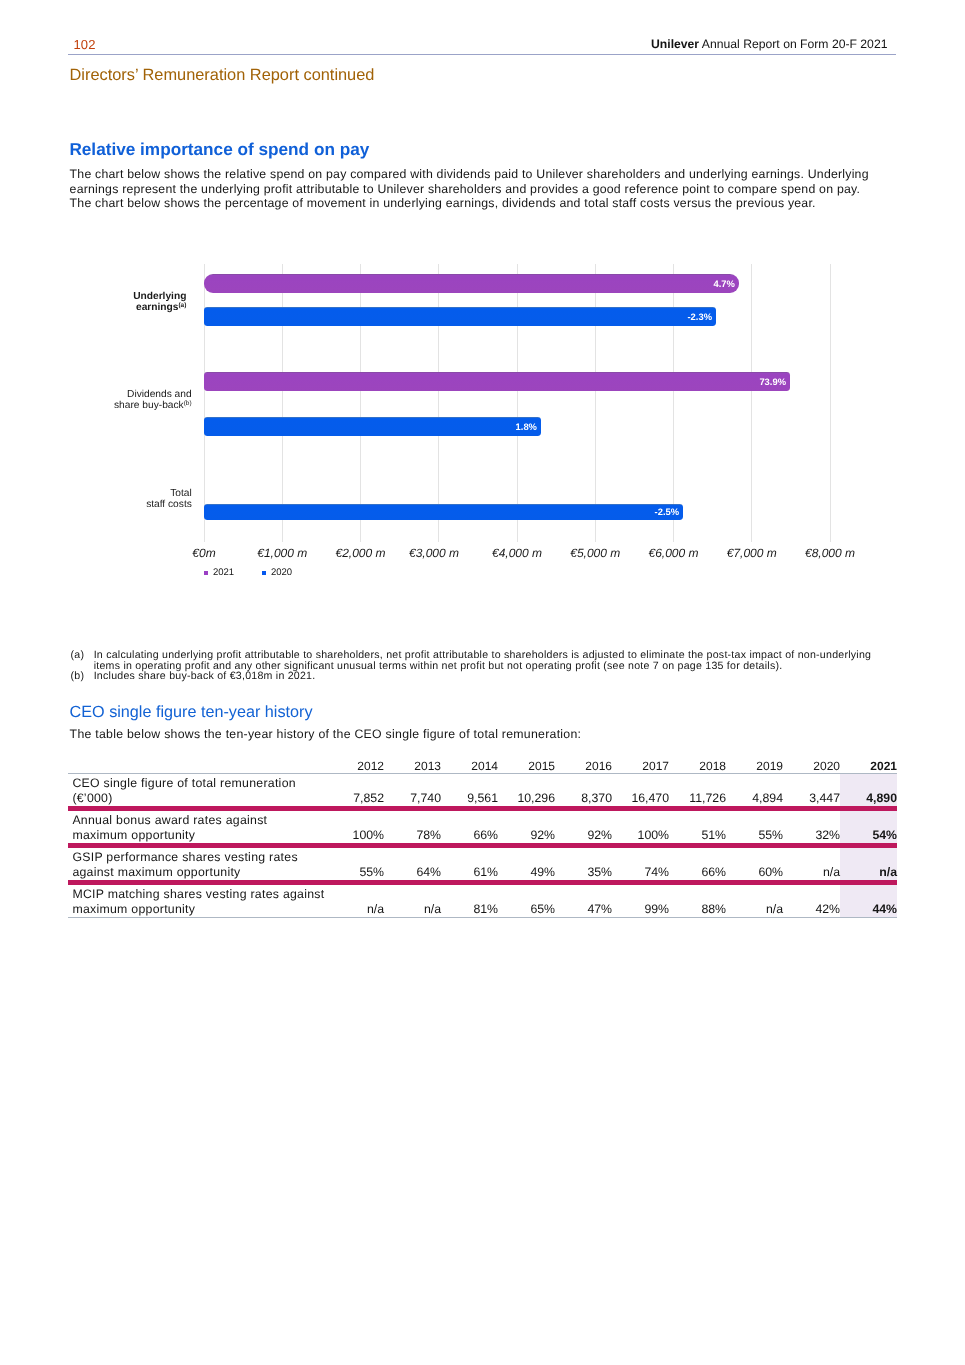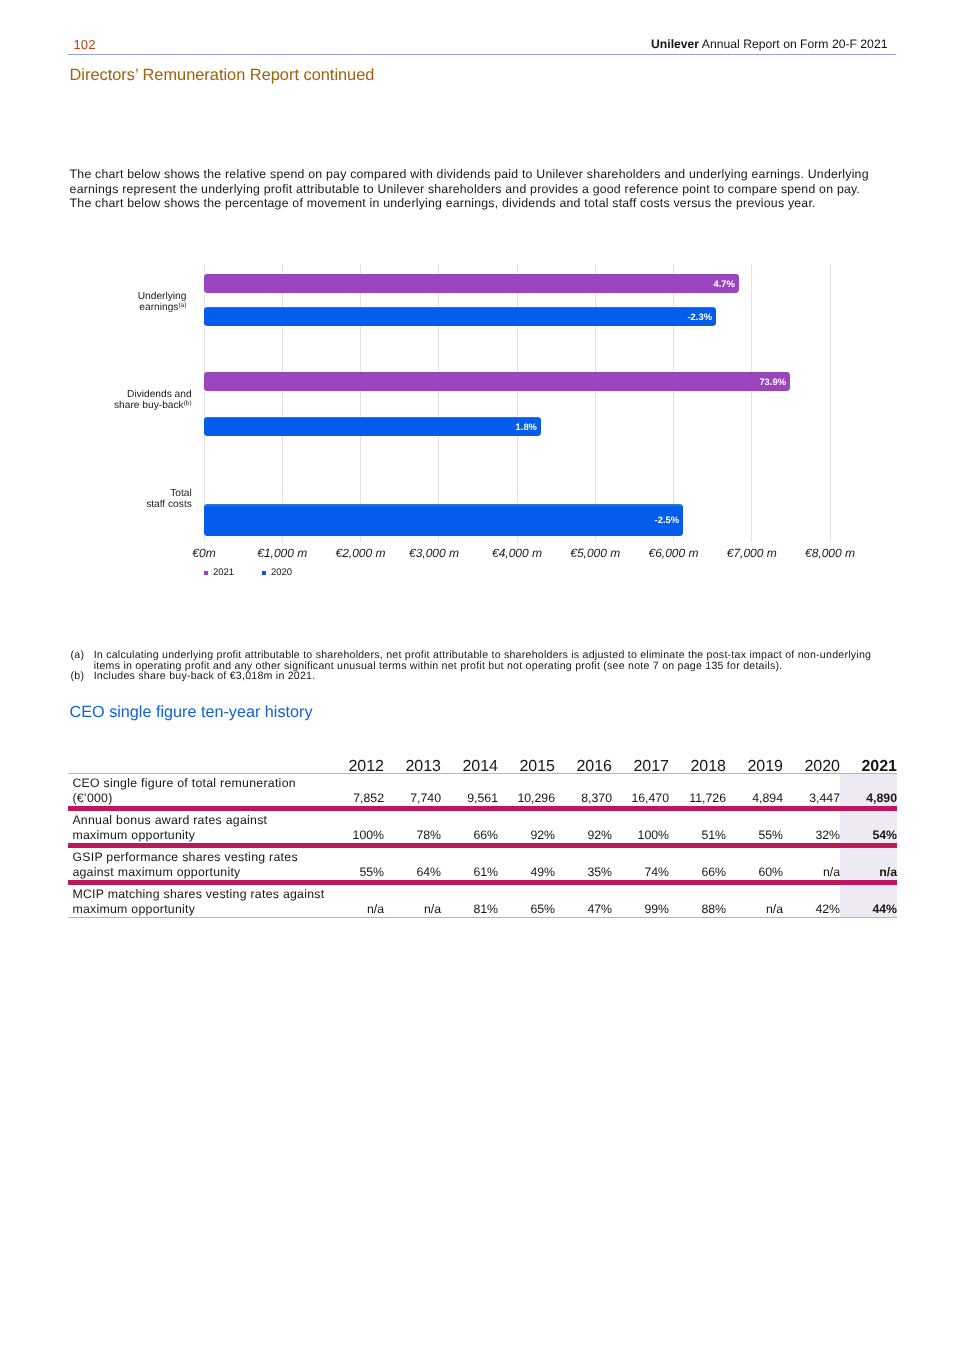--- a/index.html
+++ b/index.html
@@ -39,21 +39,21 @@
   .fnrow{position:relative;padding-left:23.1px;}
   .fnrow .mk{position:absolute;left:0;top:0;}
 
   
   #s2-head{position:absolute;left:69.6px;top:702.5px;font-size:16.2px;color:#1262d4;line-height:18px;}
   #s2-para{position:absolute;left:69.6px;top:727px;width:860px;font-size:12.3px;line-height:14.8px;letter-spacing:.27px;color:#161616;}
 
   
   #tbl{position:absolute;left:68.2px;top:755px;width:829px;}
   #tbl table{border-collapse:collapse;width:829px;font-size:12.3px;color:#161616;table-layout:fixed;}
-  #tbl th{font-weight:normal;font-size:16px;padding:4.5px 0 0.2px 0;vertical-align:bottom;text-align:right;line-height:13px;}
+  #tbl th{font-weight:normal;font-size:12px;padding:4.5px 0 0.2px 0;vertical-align:bottom;text-align:right;line-height:13px;}
   #tbl th.lbl{text-align:left;}
   #tbl thead tr{border-bottom:1px solid #aeb8c4;}
   #tbl tbody tr{border-bottom:5px solid #be185d;}
   #tbl tbody tr:last-child{border-bottom:1px solid #aeb8c4;}
   #tbl td{vertical-align:bottom;text-align:right;padding:2.7px 0.2px 0.5px 0;line-height:14.4px;}
   #tbl td.lbl{text-align:left;padding-left:4.2px;padding-right:0;letter-spacing:.28px;}
   #tbl th{padding-right:0.2px;}
   #tbl col.c{width:57px;}
   #tbl col.lblc{width:259px;}
   #tbl .hl{background:#efe9f4;font-weight:bold;}
@@ -62,53 +62,54 @@
 </head>
 <body>
 
 <div class="page">
 
   <div id="hdr-rule"></div>
   <div id="page-num">102</div>
   <div id="hdr-right"><b>Unilever</b> <span>Annual Report on Form 20-F 2021</span></div>
   <div id="sec-title">Directors’ Remuneration Report continued</div>
 
+  <div id="s1-head">Relative importance of spend on pay</div>
   <div id="s1-para">The chart below shows the relative spend on pay compared with dividends paid to Unilever shareholders and underlying earnings. Underlying earnings represent the underlying profit attributable to Unilever shareholders and provides a good reference point to compare spend on pay. The chart below shows the percentage of movement in underlying earnings, dividends and total staff costs versus the previous year.</div>
 
   <div id="chart">
       <div class="gridline" style="left: 203.5px; top: 264px; height: 278px;"></div>
       <div class="gridline" style="left: 281.75px; top: 264px; height: 278px;"></div>
       <div class="gridline" style="left: 360px; top: 264px; height: 278px;"></div>
       <div class="gridline" style="left: 438.25px; top: 264px; height: 278px;"></div>
       <div class="gridline" style="left: 516.5px; top: 264px; height: 278px;"></div>
       <div class="gridline" style="left: 594.75px; top: 264px; height: 278px;"></div>
       <div class="gridline" style="left: 673px; top: 264px; height: 278px;"></div>
       <div class="gridline" style="left: 751.25px; top: 264px; height: 278px;"></div>
       <div class="gridline" style="left: 829.5px; top: 264px; height: 278px;"></div>
-      <div class="bar" style="left: 204px; top: 273.6px; width: 534.92px; height: 19.5px; background: linear-gradient(rgb(138, 74, 168) 0%, rgb(138, 74, 168) 5.2%, rgb(153, 72, 192) 5.3%, rgb(155, 68, 192) 12%, rgb(156, 69, 189) 100%);">
+      <div class="bar" style="left: 204px; top: 273.6px; width: 534.92px; height: 19.5px; background: linear-gradient(rgb(138, 74, 168) 0%, rgb(138, 74, 168) 5.2%, rgb(153, 72, 192) 5.3%, rgb(155, 68, 192) 12%, rgb(156, 69, 189) 100%); border-radius: 9px;">
         <span>4.7%</span>
       </div>
       <div class="bar" style="left: 204px; top: 306.9px; width: 511.99px; height: 19.5px; background: linear-gradient(rgb(53, 114, 201) 0%, rgb(53, 114, 201) 5.2%, rgb(4, 95, 237) 5.3%, rgb(4, 92, 236) 12%, rgb(5, 92, 234) 100%);">
         <span>-2.3%</span>
       </div>
-      <div class="catlabel" style="right: 778.6px; top: 292.4px;">
+      <div class="catlabel" style="right: 778.6px; top: 292.4px; font-weight: bold;">
         <div>Underlying</div>
         <div>earnings<sup>(a)</sup></div>
       </div>
       <div class="bar" style="left: 204px; top: 371.6px; width: 586.01px; height: 19.5px; background: linear-gradient(rgb(138, 74, 168) 0%, rgb(138, 74, 168) 5.2%, rgb(153, 72, 192) 5.3%, rgb(155, 68, 192) 12%, rgb(156, 69, 189) 100%);">
         <span>73.9%</span>
       </div>
       <div class="bar" style="left: 204px; top: 404.9px; width: 336.94px; height: 19.5px; background: linear-gradient(rgb(53, 114, 201) 0%, rgb(53, 114, 201) 5.2%, rgb(4, 95, 237) 5.3%, rgb(4, 92, 236) 12%, rgb(5, 92, 234) 100%); margin-top: 12px;">
         <span>1.8%</span>
       </div>
       <div class="catlabel" style="right: 773.4px; top: 390.4px;">
         <div>Dividends and</div>
         <div>share buy-back<sup>(b)</sup></div>
       </div>
-      <div class="bar" style="left: 204px; top: 503.5px; width: 479.05px; height: 32px; background: linear-gradient(rgb(53, 114, 201) 0%, rgb(53, 114, 201) 5.2%, rgb(4, 95, 237) 5.3%, rgb(4, 92, 236) 12%, rgb(5, 92, 234) 100%);">
+      <div class="bar" style="left: 204px; top: 503.5px; width: 479.05px; height: 16px; background: linear-gradient(rgb(53, 114, 201) 0%, rgb(53, 114, 201) 5.2%, rgb(4, 95, 237) 5.3%, rgb(4, 92, 236) 12%, rgb(5, 92, 234) 100%);">
         <span>-2.5%</span>
       </div>
       <div class="catlabel" style="right: 773.2px; top: 489px;">
         <div>Total</div>
         <div>staff costs</div>
       </div>
       <div class="xtick" style="left: 204px;">€0m</div>
       <div class="xtick" style="left: 282.25px;">€1,000 m</div>
       <div class="xtick" style="left: 360.5px;">€2,000 m</div>
       <div class="xtick" style="left: 434px;">€3,000 m</div>
@@ -128,20 +129,21 @@
         </span>
       </div>
     </div>
 
   <div id="fn">
       <div class="fnrow"><span class="mk">(a)</span><span>In calculating underlying profit attributable to shareholders, net profit attributable to shareholders is adjusted to eliminate the post-tax impact of non-underlying items in operating profit and any other significant unusual terms within net profit but not operating profit (see note 7 on page 135 for details).</span></div>
       <div class="fnrow"><span class="mk">(b)</span><span>Includes share buy-back of €3,018m in 2021.</span></div>
     </div>
 
   <div id="s2-head">CEO single figure ten-year history</div>
+  <div id="s2-para">The table below shows the ten-year history of the CEO single figure of total remuneration:</div>
 
   <div id="tbl">
     <table>
       <colgroup>
           <col class="lblc">
           <col class="c">
           <col class="c">
           <col class="c">
           <col class="c">
           <col class="c">

